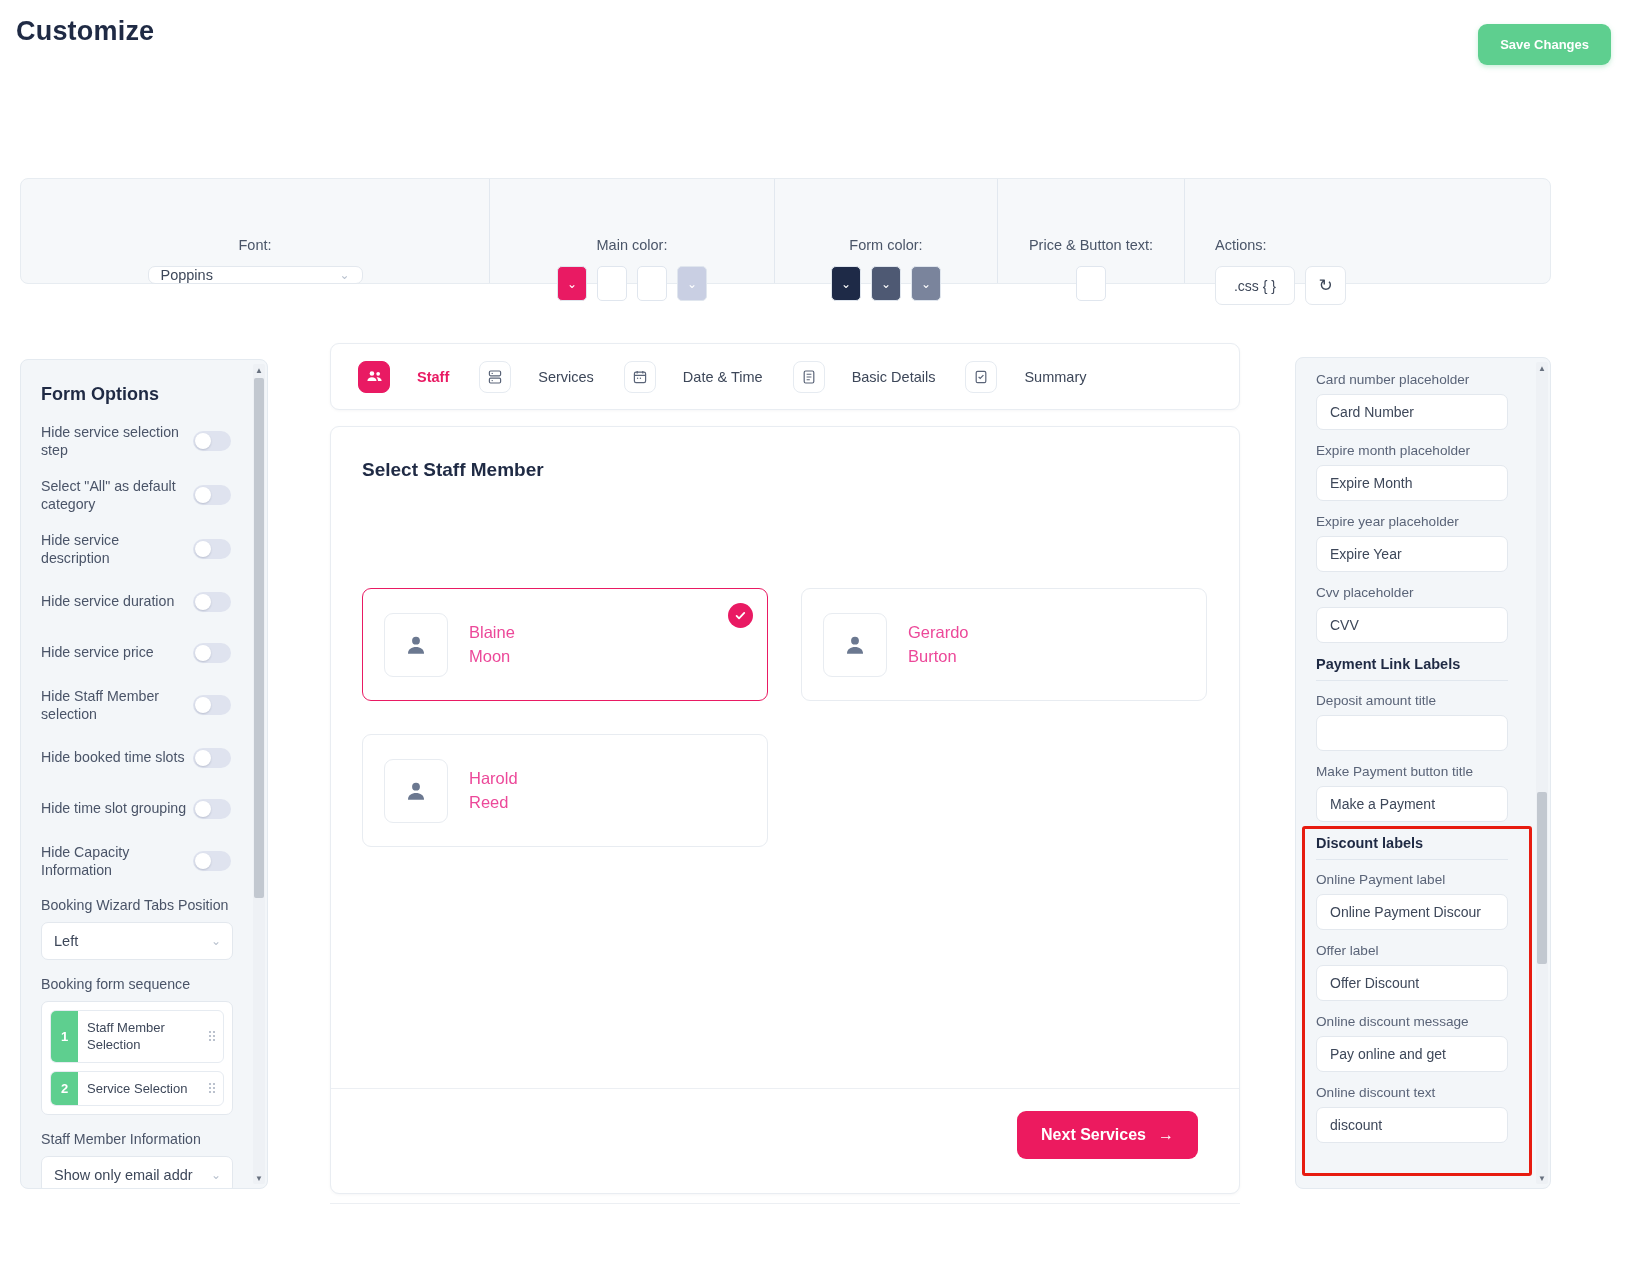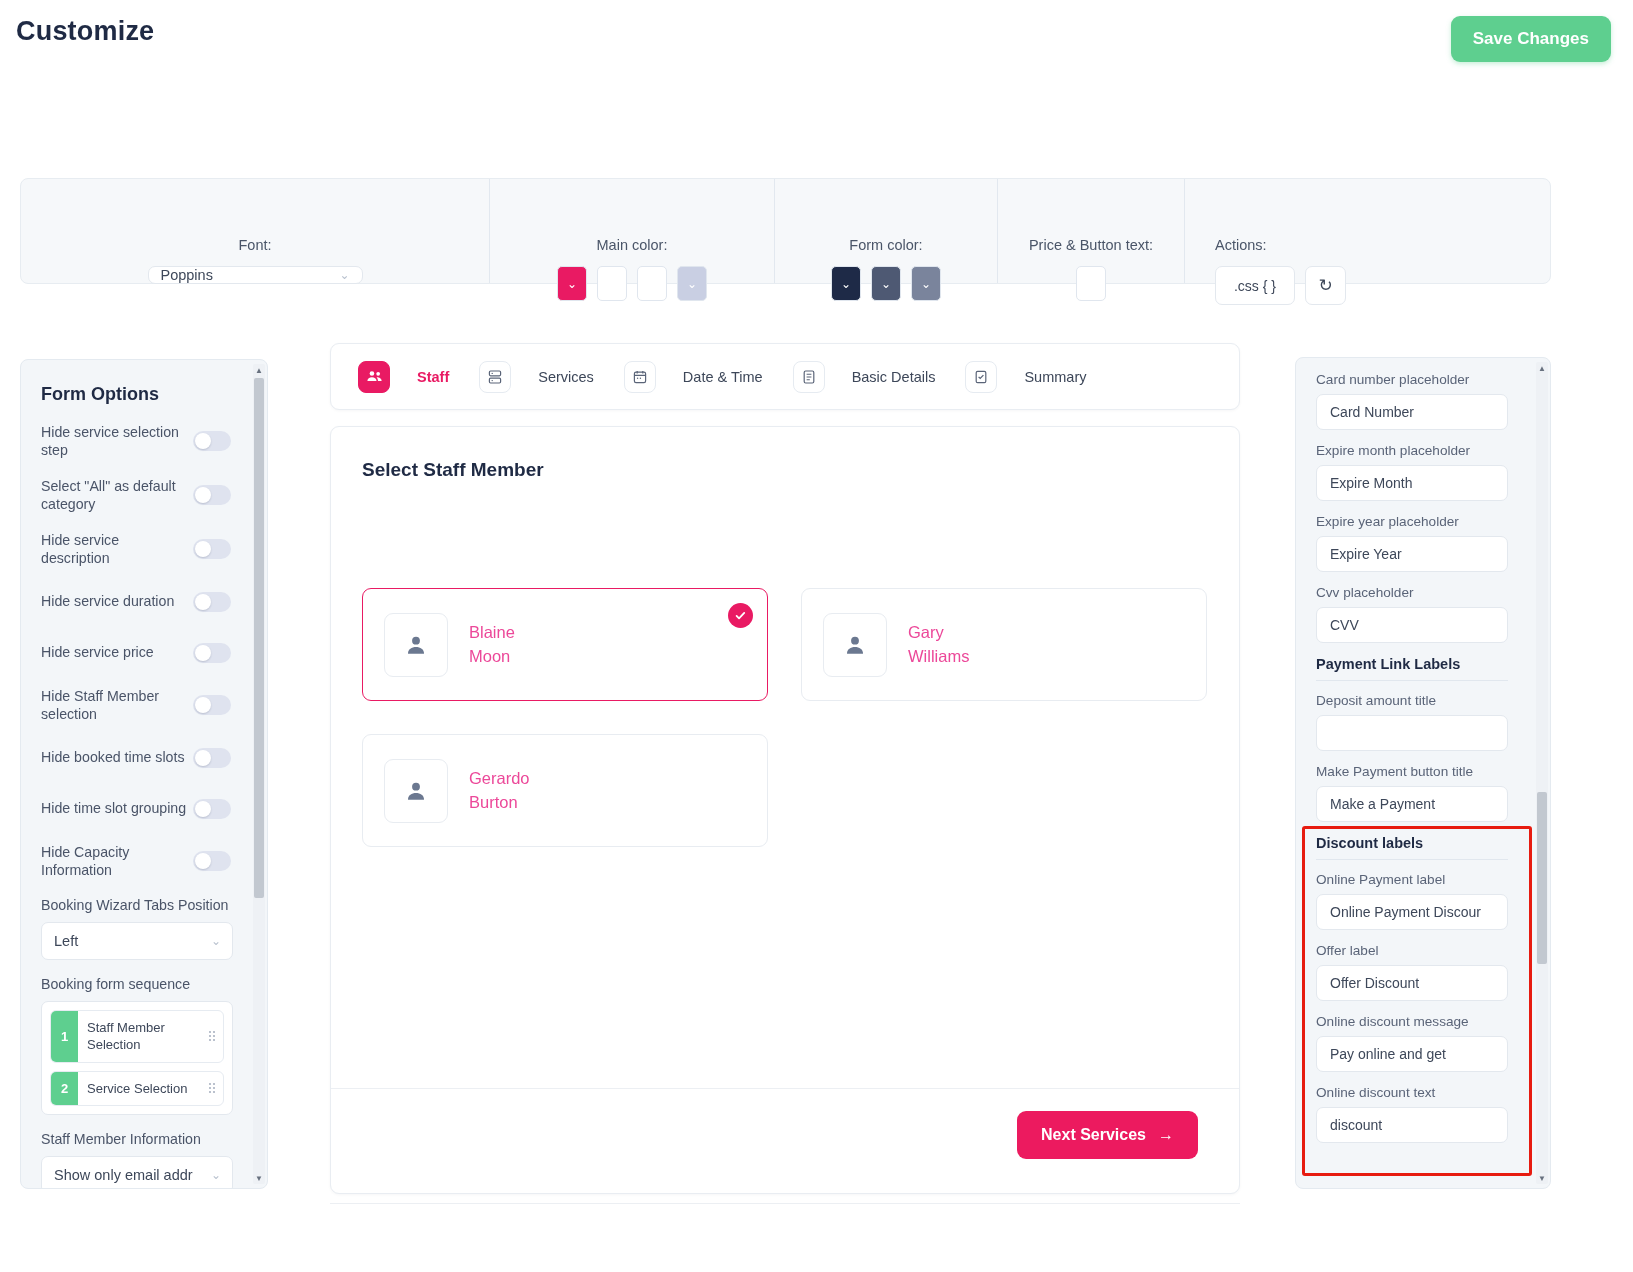--- a/index.html
+++ b/index.html
@@ -12,23 +12,23 @@
   }
   .page { position: relative; width: 1633px; height: 1272px; }
 
   
   .header { position: absolute; top: 0; left: 0; width: 1633px; height: 70px; }
   .page-title {
     position: absolute; left: 16px; top: 16px;
     font-size: 27px; font-weight: 700; color: #1f2a44; letter-spacing: .2px;
   }
   .save-btn {
-    position: absolute; right: 22px; top: 16px;
+    position: absolute; right: 22px; top: 24px;
     background: #5ecf8f; color: #fff; border: none; border-radius: 9px;
-    font-size: 17px; font-weight: 700; padding: 13px 22px;
+    font-size: 13px; font-weight: 700; padding: 13px 22px;
     font-family: "Liberation Sans", sans-serif; cursor: pointer;
     box-shadow: 0 2px 5px rgba(94,207,143,.35);
   }
 
   
   .segmented {
     position: absolute; left: 566px; top: 94px;
     width: 433px; height: 47px;
     background: #fff; border: 1px solid #e9edf2; border-radius: 8px;
     display: flex; align-items: center; padding: 4px;
@@ -485,46 +485,46 @@
             <div>Blaine</div>
             <div>Moon</div>
           </div>
           <div class="check-badge">
             <svg width="13" height="13" viewBox="0 0 16 16" fill="none" stroke="#ffffff" stroke-width="2.2" stroke-linecap="round" stroke-linejoin="round">
               <path d="M3.2 8.4l3 3 6.4-6.6"></path>
             </svg>
           </div>
         </div>
 
+
         <div class="staff-card">
           <div class="avatar">
             <svg width="26" height="26" viewBox="0 0 24 24" fill="#6b7890">
               <circle cx="12" cy="8" r="3.6"></circle>
               <path d="M4.6 20c0-4 3.4-6.1 7.4-6.1s7.4 2.1 7.4 6.1z"></path>
             </svg>
           </div>
           <div class="staff-name">
-            <div>Gary</div>
-            <div>Williams</div>
+            <div>Gerardo</div>
+            <div>Burton</div>
           </div>
         </div>
 
         <div class="staff-card">
           <div class="avatar">
             <svg width="26" height="26" viewBox="0 0 24 24" fill="#6b7890">
               <circle cx="12" cy="8" r="3.6"></circle>
               <path d="M4.6 20c0-4 3.4-6.1 7.4-6.1s7.4 2.1 7.4 6.1z"></path>
             </svg>
           </div>
           <div class="staff-name">
-            <div>Gerardo</div>
-            <div>Burton</div>
-          </div>
-        </div>
-
+            <div>Harold</div>
+            <div>Reed</div>
+          </div>
+        </div>
 
       </div>
 
       <div class="pv-footer">
         <button class="next-btn">
           <span>Next Services</span>
           <span>→</span>
         </button>
       </div>
     </div>

